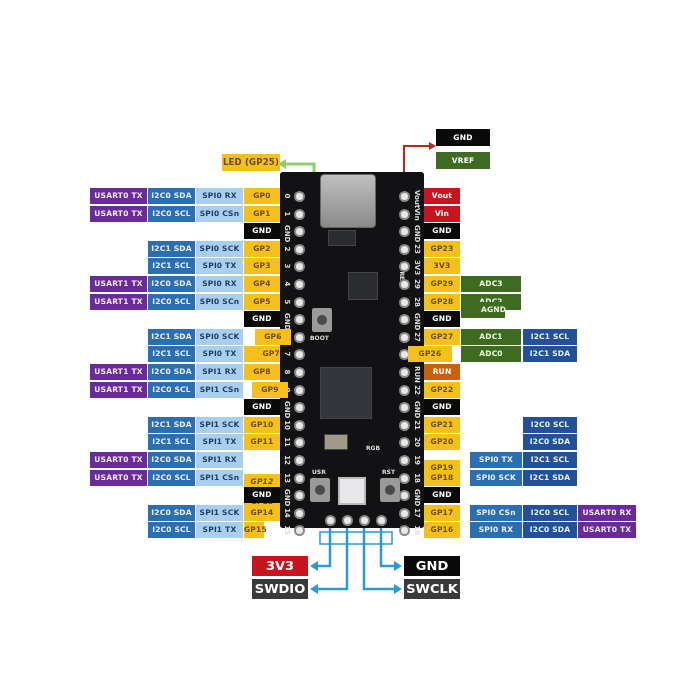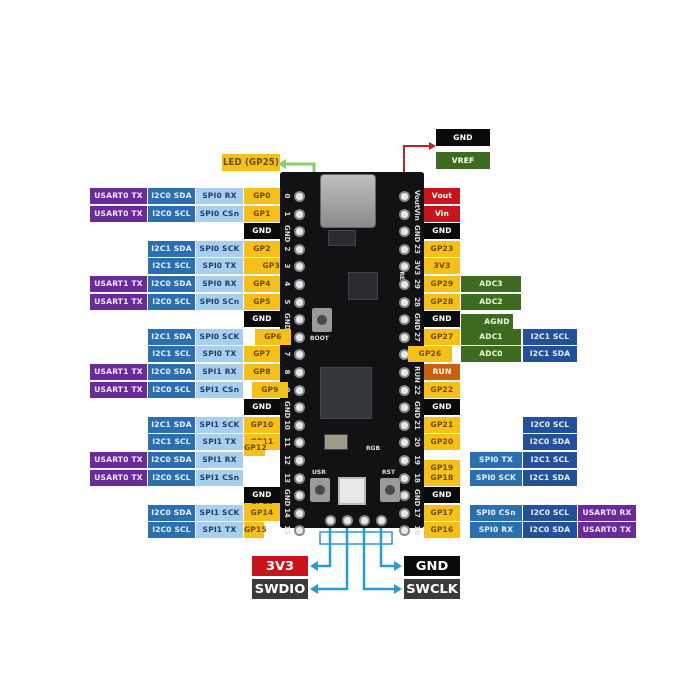--- a/index.html
+++ b/index.html
@@ -163,54 +163,54 @@
     <div class="lbl i2c" style="left: 148px; top: 188px; width: 47px;">I2C0 SDA</div>
     <div class="lbl usart" style="left: 90px; top: 188px; width: 57px;">USART0 TX</div>
     <div class="lbl gp" style="left: 244px; top: 206px; width: 36px;">GP1</div>
     <div class="lbl spi" style="left: 196px; top: 206px; width: 47px;">SPI0 CSn</div>
     <div class="lbl i2c" style="left: 148px; top: 206px; width: 47px;">I2C0 SCL</div>
     <div class="lbl usart" style="left: 90px; top: 206px; width: 57px;">USART0 TX</div>
     <div class="lbl gnd" style="left: 244px; top: 223px; width: 36px;">GND</div>
     <div class="lbl gp" style="left: 244px; top: 241px; width: 36px;">GP2</div>
     <div class="lbl spi" style="left: 196px; top: 241px; width: 47px;">SPI0 SCK</div>
     <div class="lbl i2c" style="left: 148px; top: 241px; width: 47px;">I2C1 SDA</div>
-    <div class="lbl gp" style="left: 244px; top: 258px; width: 36px; text-align: right;">GP3</div>
+    <div class="lbl gp" style="left: 244px; top: 258px; width: 36px;">GP3</div>
     <div class="lbl spi" style="left: 196px; top: 258px; width: 47px;">SPI0 TX</div>
     <div class="lbl i2c" style="left: 148px; top: 258px; width: 47px;">I2C1 SCL</div>
     <div class="lbl gp" style="left: 244px; top: 276px; width: 36px;">GP4</div>
     <div class="lbl spi" style="left: 196px; top: 276px; width: 47px;">SPI0 RX</div>
     <div class="lbl i2c" style="left: 148px; top: 276px; width: 47px;">I2C0 SDA</div>
     <div class="lbl usart" style="left: 90px; top: 276px; width: 57px;">USART1 TX</div>
     <div class="lbl gp" style="left: 244px; top: 294px; width: 36px;">GP5</div>
     <div class="lbl spi" style="left: 196px; top: 294px; width: 47px;">SPI0 SCn</div>
     <div class="lbl i2c" style="left: 148px; top: 294px; width: 47px;">I2C0 SCL</div>
     <div class="lbl usart" style="left: 90px; top: 294px; width: 57px;">USART1 TX</div>
     <div class="lbl gnd" style="left: 244px; top: 311px; width: 36px;">GND</div>
     <div class="lbl gp" style="left: 255px; top: 329px; width: 36px;">GP6</div>
     <div class="lbl spi" style="left: 196px; top: 329px; width: 47px;">SPI0 SCK</div>
     <div class="lbl i2c" style="left: 148px; top: 329px; width: 47px;">I2C1 SDA</div>
-    <div class="lbl gp" style="left: 244px; top: 346px; width: 36px;">GP7</div>
+    <div class="lbl gp" style="left: 244px; top: 346px; width: 36px; text-align: right;">GP7</div>
     <div class="lbl spi" style="left: 196px; top: 346px; width: 47px;">SPI0 TX</div>
     <div class="lbl i2c" style="left: 148px; top: 346px; width: 47px;">I2C1 SCL</div>
     <div class="lbl gp" style="left: 244px; top: 364px; width: 36px;">GP8</div>
     <div class="lbl spi" style="left: 196px; top: 364px; width: 47px;">SPI1 RX</div>
     <div class="lbl i2c" style="left: 148px; top: 364px; width: 47px;">I2C0 SDA</div>
     <div class="lbl usart" style="left: 90px; top: 364px; width: 57px;">USART1 TX</div>
     <div class="lbl gp" style="left: 244px; top: 382px; width: 36px; margin-left: 8px;">GP9</div>
     <div class="lbl spi" style="left: 196px; top: 382px; width: 47px;">SPI1 CSn</div>
     <div class="lbl i2c" style="left: 148px; top: 382px; width: 47px;">I2C0 SCL</div>
     <div class="lbl usart" style="left: 90px; top: 382px; width: 57px;">USART1 TX</div>
     <div class="lbl gnd" style="left: 244px; top: 399px; width: 36px;">GND</div>
     <div class="lbl gp" style="left: 244px; top: 417px; width: 36px;">GP10</div>
     <div class="lbl spi" style="left: 196px; top: 417px; width: 47px;">SPI1 SCK</div>
     <div class="lbl i2c" style="left: 148px; top: 417px; width: 47px;">I2C1 SDA</div>
     <div class="lbl gp" style="left: 244px; top: 434px; width: 36px;">GP11</div>
     <div class="lbl spi" style="left: 196px; top: 434px; width: 47px;">SPI1 TX</div>
     <div class="lbl i2c" style="left: 148px; top: 434px; width: 47px;">I2C1 SCL</div>
-    <div class="lbl gp" style="left: 244px; top: 440px; width: 21px;">GP12</div>
+    <div class="lbl gp" style="left: 244px; top: 474px; width: 36px; font-style: italic;">GP12</div>
     <div class="lbl spi" style="left: 196px; top: 452px; width: 47px;">SPI1 RX</div>
     <div class="lbl i2c" style="left: 148px; top: 452px; width: 47px;">I2C0 SDA</div>
     <div class="lbl usart" style="left: 90px; top: 452px; width: 57px;">USART0 TX</div>
     <div class="lbl gp" style="left: 244px; top: 470px; width: 36px; margin-top: 24px;">GP13</div>
     <div class="lbl spi" style="left: 196px; top: 470px; width: 47px;">SPI1 CSn</div>
     <div class="lbl i2c" style="left: 148px; top: 470px; width: 47px;">I2C0 SCL</div>
     <div class="lbl usart" style="left: 90px; top: 470px; width: 57px;">USART0 TX</div>
     <div class="lbl gnd" style="left: 244px; top: 487px; width: 36px;">GND</div>
     <div class="lbl gp" style="left: 244px; top: 505px; width: 36px;">GP14</div>
     <div class="lbl spi" style="left: 196px; top: 505px; width: 47px;">SPI1 SCK</div>
@@ -223,21 +223,21 @@
     <div class="lbl red" style="left: 424px; top: 188px; width: 36px;">Vout</div>
     <div class="lbl red" style="left: 424px; top: 206px; width: 36px;">Vin</div>
     <div class="lbl gnd" style="left: 424px; top: 223px; width: 36px;">GND</div>
     <div class="lbl gp" style="left: 424px; top: 241px; width: 36px;">GP23</div>
     <div class="lbl gp" style="left: 424px; top: 258px; width: 36px;">3V3</div>
     <div class="lbl gp" style="left: 424px; top: 276px; width: 36px;">GP29</div>
     <div class="lbl adc" style="left: 461px; top: 276px; width: 60px;">ADC3</div>
     <div class="lbl gp" style="left: 424px; top: 294px; width: 36px;">GP28</div>
     <div class="lbl adc" style="left: 461px; top: 294px; width: 60px;">ADC2</div>
     <div class="lbl gnd" style="left: 424px; top: 311px; width: 36px;">GND</div>
-    <div class="lbl adc" style="left: 461px; top: 314px; width: 52px; padding-left: 20px;">AGND</div>
+    <div class="lbl adc" style="left: 461px; top: 302px; width: 44px; padding-left: 20px;">AGND</div>
     <div class="lbl gp" style="left: 424px; top: 329px; width: 36px;">GP27</div>
     <div class="lbl adc" style="left: 461px; top: 329px; width: 60px;">ADC1</div>
     <div class="lbl i2cd" style="left: 523px; top: 329px; width: 54px;">I2C1 SCL</div>
     <div class="lbl gp" style="left: 408px; top: 346px; width: 44px;">GP26</div>
     <div class="lbl adc" style="left: 461px; top: 346px; width: 60px;">ADC0</div>
     <div class="lbl i2cd" style="left: 523px; top: 346px; width: 54px;">I2C1 SDA</div>
     <div class="lbl run" style="left: 424px; top: 364px; width: 36px;">RUN</div>
     <div class="lbl gp" style="left: 424px; top: 382px; width: 36px;">GP22</div>
     <div class="lbl gnd" style="left: 424px; top: 399px; width: 36px;">GND</div>
     <div class="lbl gp" style="left: 424px; top: 417px; width: 36px;">GP21</div>

